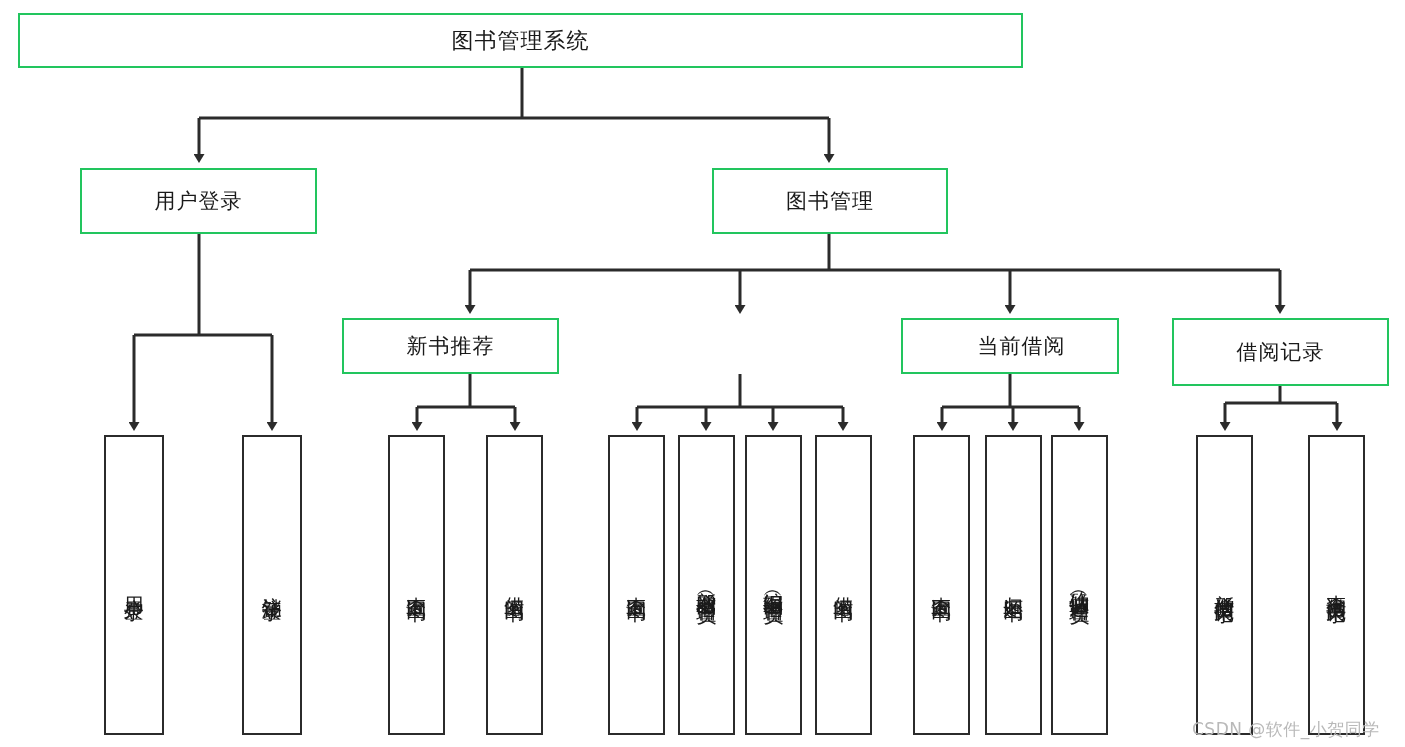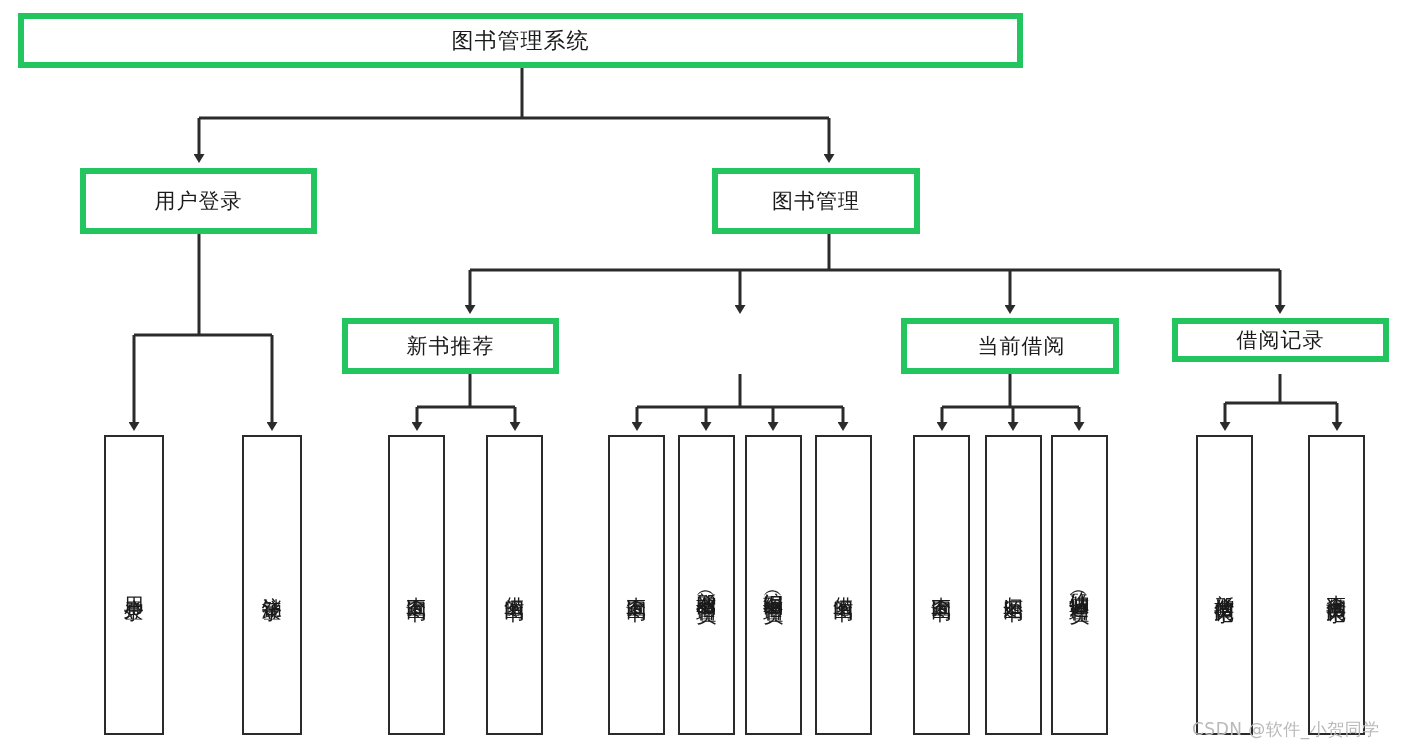--- a/index.html
+++ b/index.html
@@ -22,21 +22,21 @@
     left: 0;
     top: 0;
     width: 1405px;
     height: 747px;
     pointer-events: none;
   }
   .node {
     position: absolute;
     box-sizing: border-box;
     background: #ffffff;
-    border: 6px solid #22c55e;
+    border: 2px solid #22c55e;
     display: flex;
     align-items: center;
     justify-content: center;
     color: #1a1a1a;
     text-align: right;
   }
   .node-h {
     font-size: 21px;
     letter-spacing: 1px;
     white-space: nowrap;
@@ -140,31 +140,31 @@
     </g>
   </svg>
 
   <div class="node node-root" style="left:18px; top:13px; width:1005px; height:55px;">
     <span>图书管理系统</span>
   </div>
 
   <div class="node node-h" style="left:80px; top:168px; width:237px; height:66px;">
     <span>用户登录</span>
   </div>
-  <div class="node node-h" style="left:712px; top:168px; width:208px; height:66px;">
+  <div class="node node-h" style="left:712px; top:168px; width:236px; height:66px;">
     <span>图书管理</span>
   </div>
 
   <div class="node node-h" style="left:342px; top:318px; width:217px; height:56px;">
     <span>新书推荐</span>
   </div>
   <div class="node node-h" style="left:901px; top:318px; width:218px; height:56px;padding-left:23px;">
     <span>当前借阅</span>
   </div>
-  <div class="node node-h" style="left:1172px; top:318px; width:217px; height:44px;">
+  <div class="node node-h" style="left:1172px; top:318px; width:217px; height:68px;">
     <span>借阅记录</span>
   </div>
 
   <div class="leaf" style="left:104px; top:435px; width:60px; height:300px;">
     <span class="leaf-text">用户登录</span>
   </div>
   <div class="leaf" style="left:242px; top:435px; width:60px; height:300px;">
     <span class="leaf-text">注销登录</span>
   </div>
 

